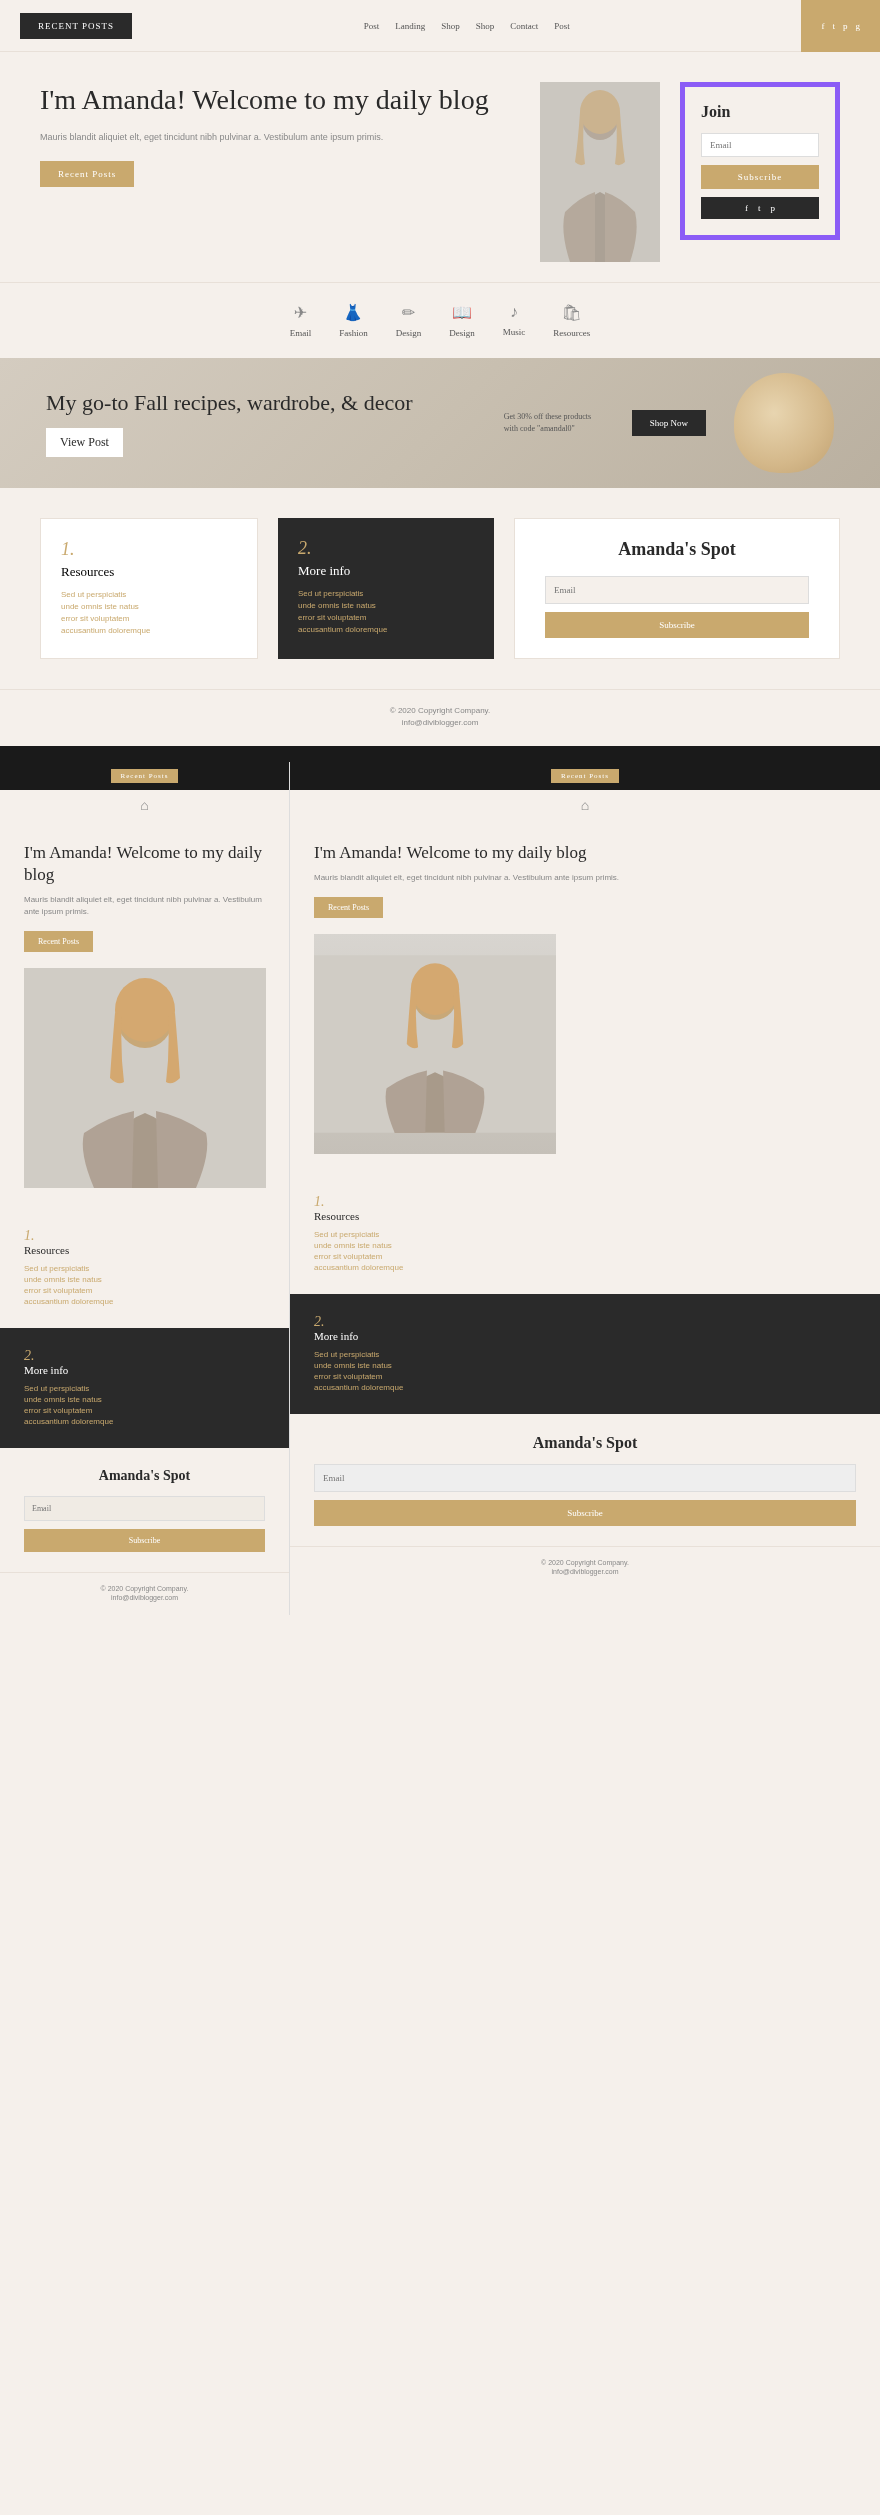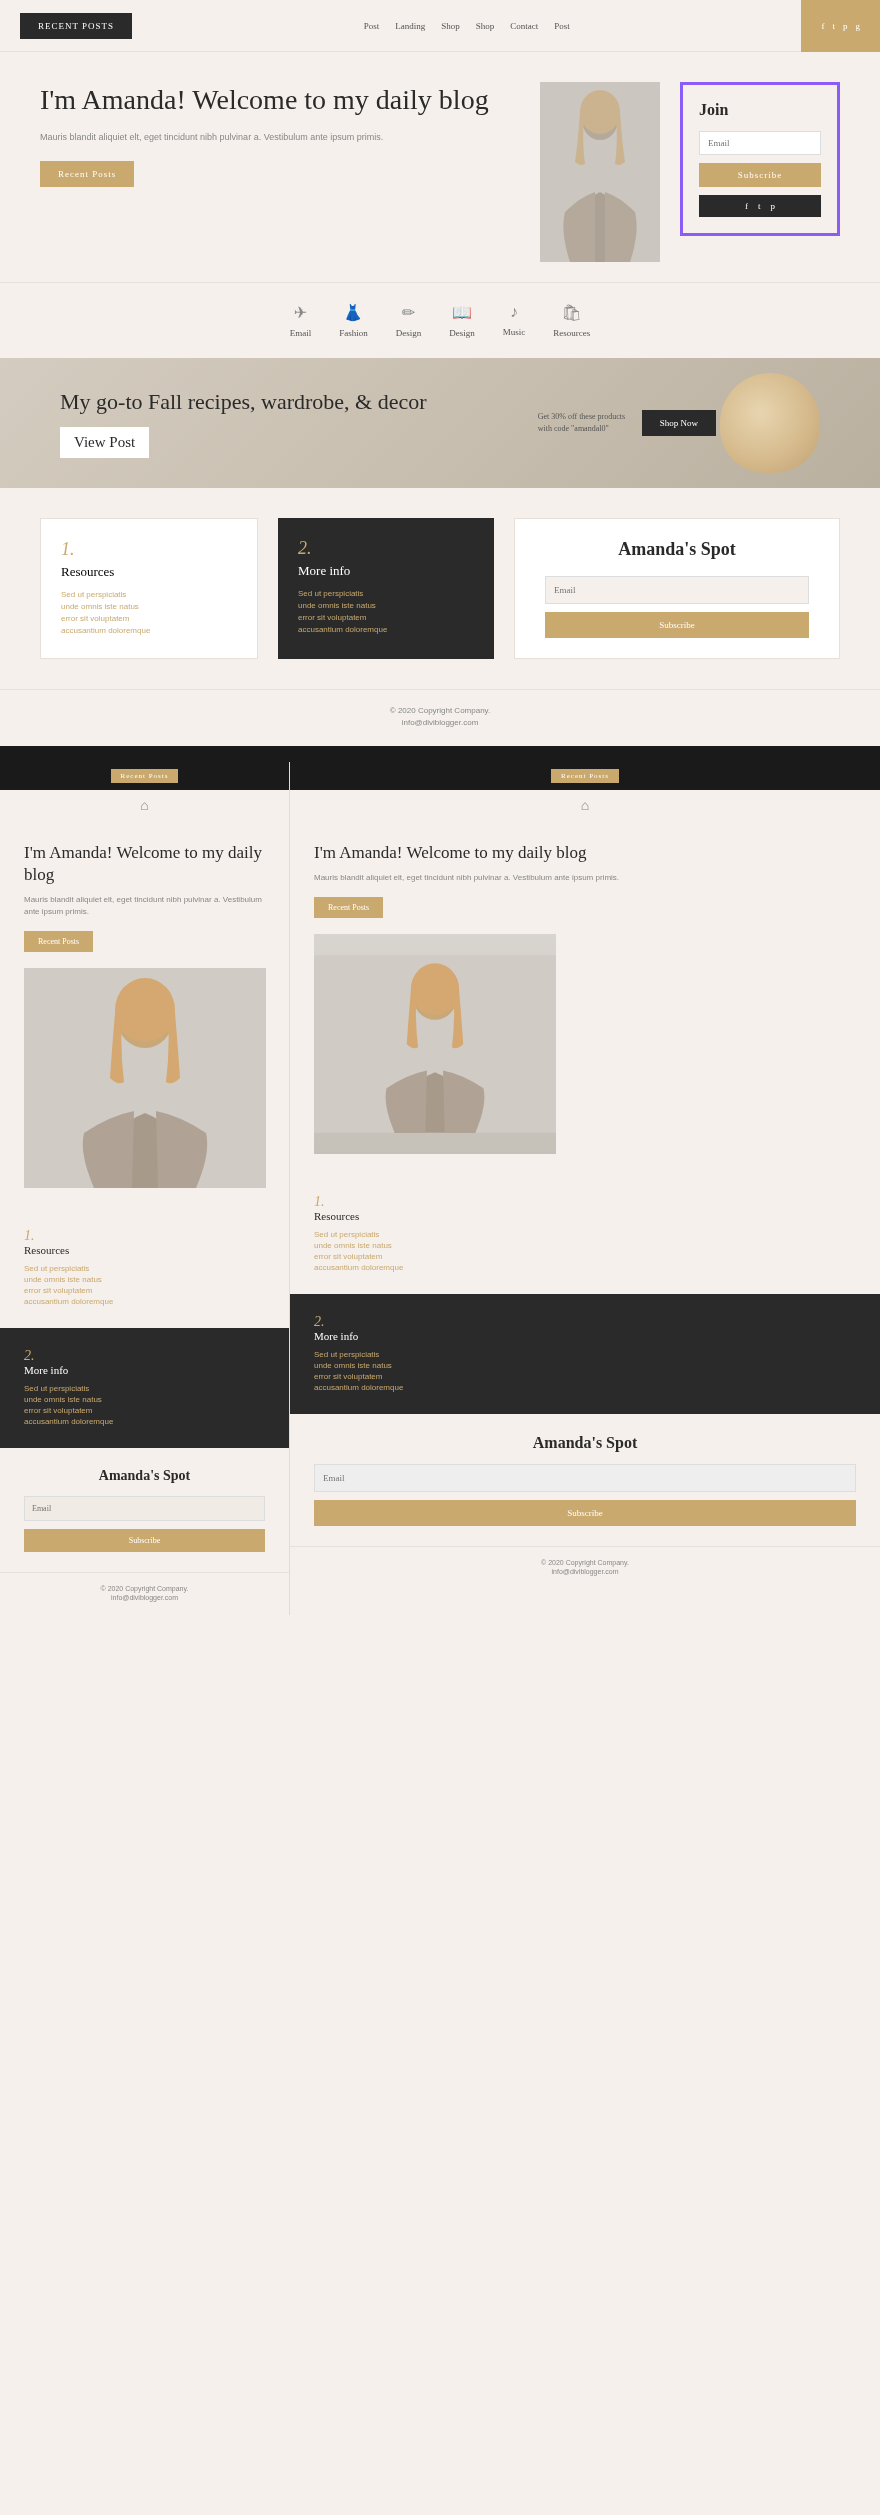--- a/index.html
+++ b/index.html
@@ -87,21 +87,21 @@
     }
     
     .person-svg { opacity: 0.7; }
 
     .hero-right {
       width: 160px;
       flex-shrink: 0;
     }
     .join-box {
       background: #f5f0eb;
-      border: 3px solid #8b5cf6;
+      border: 5px solid #8b5cf6;
       padding: 16px;
     }
     .join-title { font-size: 16px; color: #2a2a2a; margin-bottom: 12px; }
     .join-input {
       width: 100%;
       border: 1px solid #ddd;
       padding: 6px 8px;
       font-size: 9px;
       background: #fff;
       margin-bottom: 8px;
@@ -148,33 +148,33 @@
     }
     .category-icon { font-size: 16px; color: #888; }
 
     
     .fall-banner {
       width: 880px;
       height: 130px;
       background: linear-gradient(135deg, #d4ccc0 0%, #c8bfb0 50%, #bab0a0 100%);
       display: flex;
       align-items: center;
-      padding: 20px 60px;
-      gap: 4px;
+      padding: 20px 46px;
+      gap: 28px;
       position: relative;
       overflow: hidden;
     }
     .fall-banner-text { flex: 1; }
     .fall-title { font-size: 22px; color: #2a2a2a; font-weight: 400; line-height: 1.3; }
     .btn-view-post {
       background: #fff;
       color: #2a2a2a;
       border: none;
       padding: 7px 14px;
-      font-size: 15px;
+      font-size: 12px;
       cursor: pointer;
       margin-top: 10px;
       font-family: inherit;
     }
     .fall-promo {
       text-align: left;
       font-size: 8px;
       color: #555;
       line-height: 1.5;
       width: 100px;

